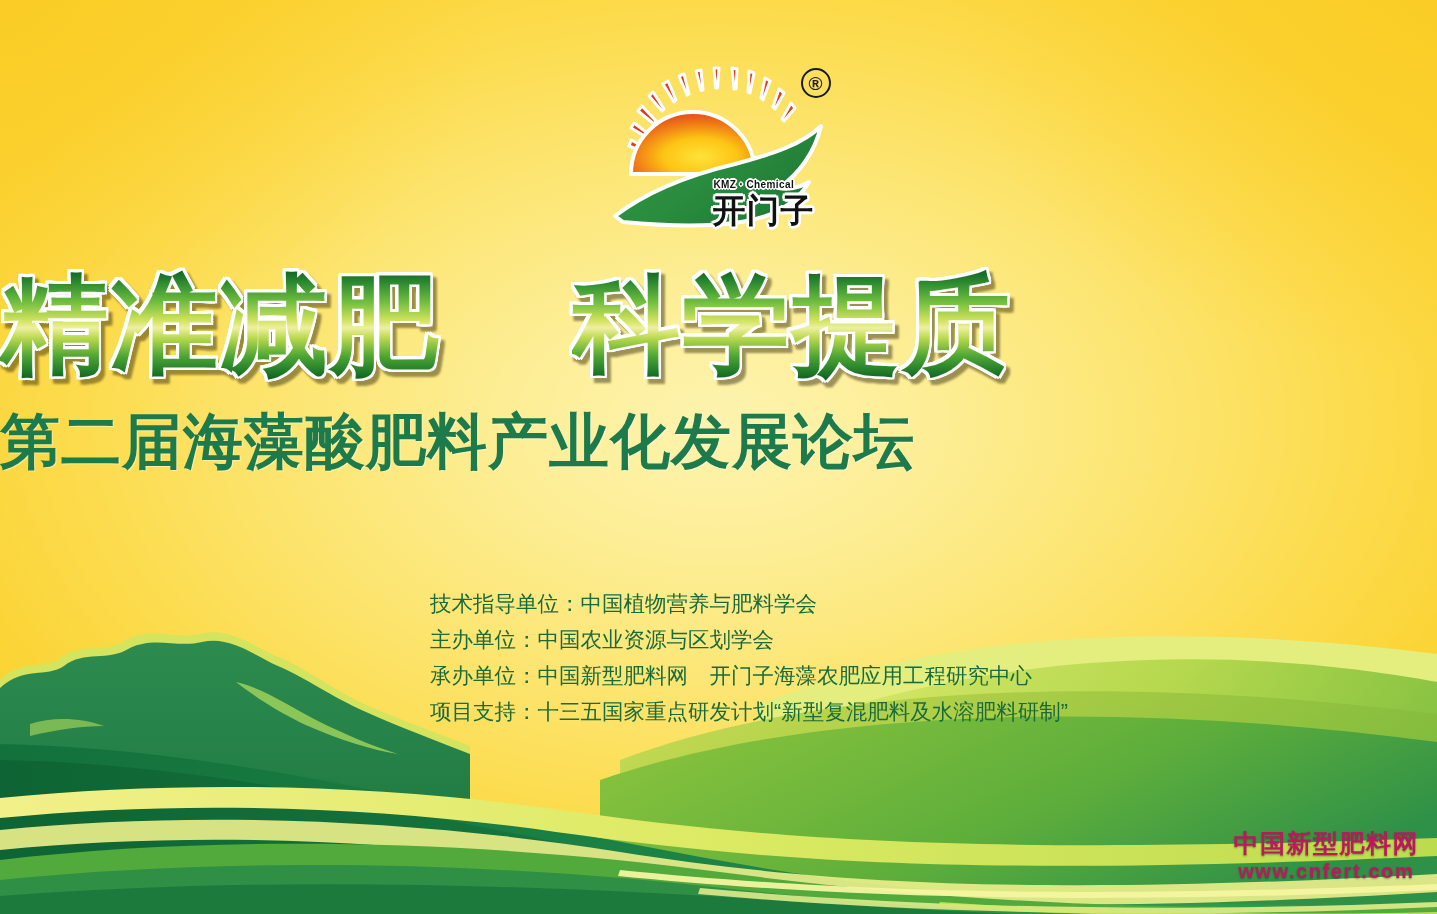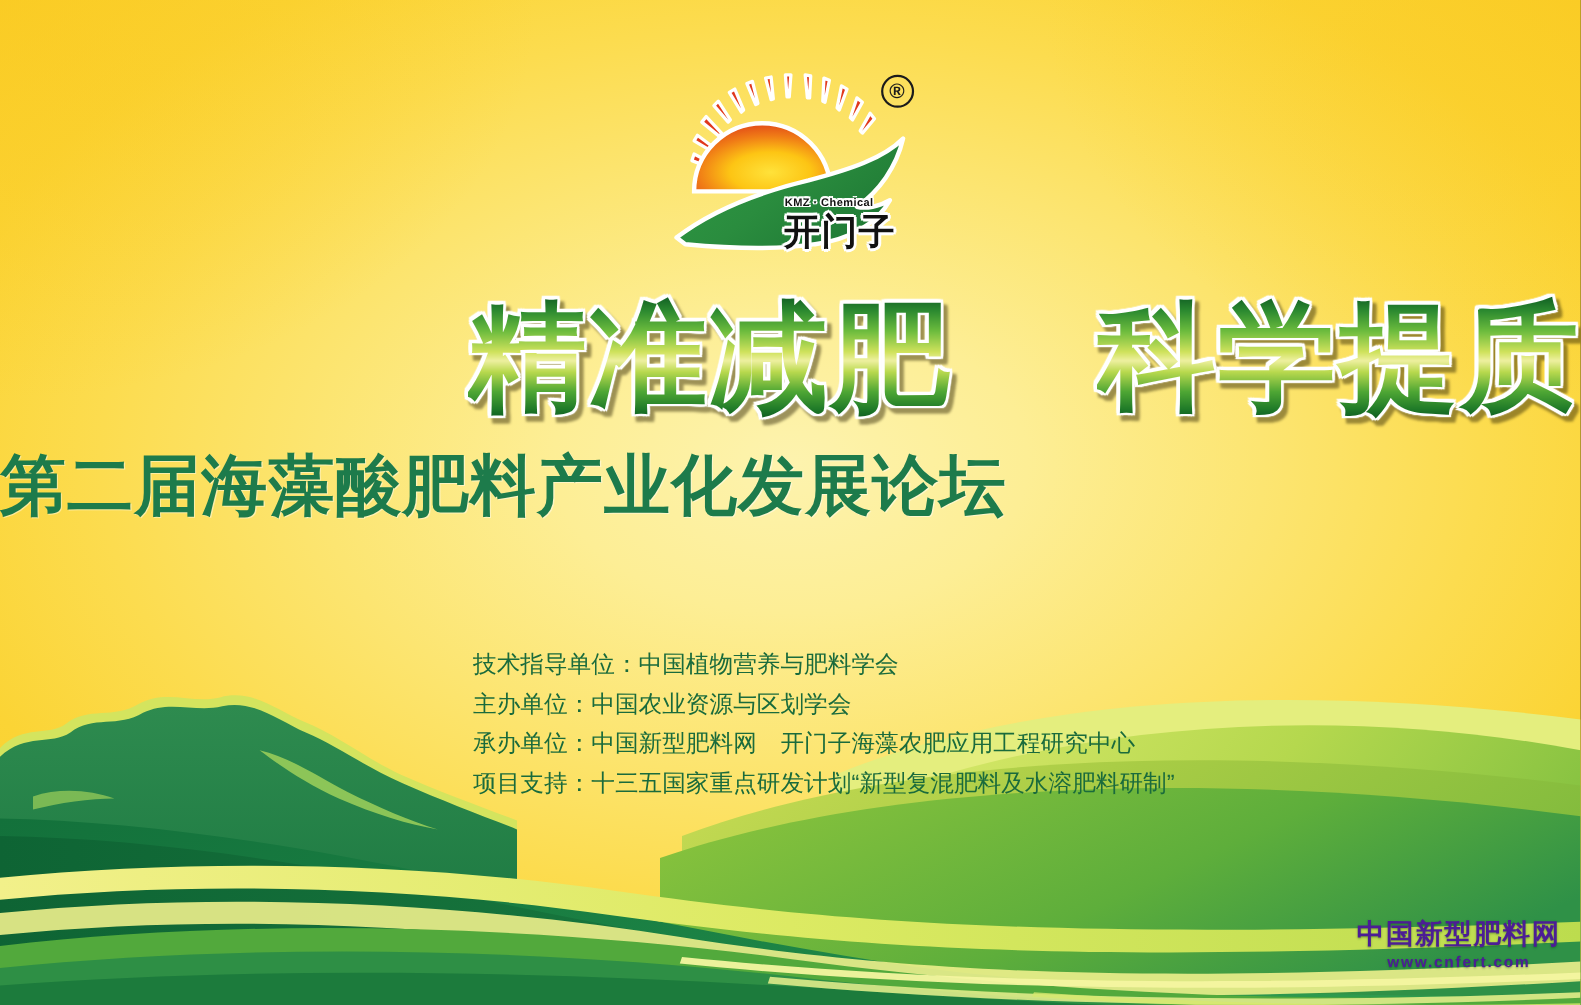--- a/index.html
+++ b/index.html
@@ -61,21 +61,21 @@
     font-size:33px;font-weight:700;color:#111;
     letter-spacing:1px;white-space:nowrap;line-height:1.05;
     text-shadow:
       2.6px 0 0 #fff,-2.6px 0 0 #fff,0 2.6px 0 #fff,0 -2.6px 0 #fff,
       2px 2px 0 #fff,-2px 2px 0 #fff,2px -2px 0 #fff,-2px -2px 0 #fff;
   }
 
   
   .slogan{
     position:absolute;left:0;right:0;top:268px;
-    text-align:right;
+    text-align:left;
     font-size:108px;font-weight:700;
     letter-spacing:2px;
     line-height:1.05;
     white-space:nowrap;
   }
   .slogan .sl-inner{
     display:inline-block;
     background:linear-gradient(180deg,
         #0d5a22 0%, #2c8a30 13%, #6bbb3d 29%,
         #cfe25c 46%, #eef0a0 53%, #b9d94e 62%,
@@ -110,25 +110,25 @@
   .credits{
     position:absolute;left:402px;top:586px;
     color:#1a6b3c;font-size:21.5px;line-height:1.68;
     white-space:nowrap;font-weight:400;margin-left:28px;
   }
   .credits .cline{display:block;}
 
   
   .watermark{
     position:absolute;right:18px;bottom:32px;
-    text-align:center;color:#4c1d95;
+    text-align:center;color:#be185d;
     text-shadow:0 1px 2px rgba(0,60,20,.45);
   }
   .wm-cn{font-size:25px;font-weight:700;letter-spacing:1.5px;line-height:1.1;}
-  .wm-url{font-size:14px;font-weight:700;letter-spacing:1.6px;margin-top:3px;line-height:1.1;}
+  .wm-url{font-size:20px;font-weight:700;letter-spacing:1.6px;margin-top:3px;line-height:1.1;}
 </style>
 </head>
 <body>
 
 <div id="poster">
 
   <div class="bg-base"></div>
   <div class="bg-corner-tl"></div>
   <div class="bg-corner-tr"></div>
 

